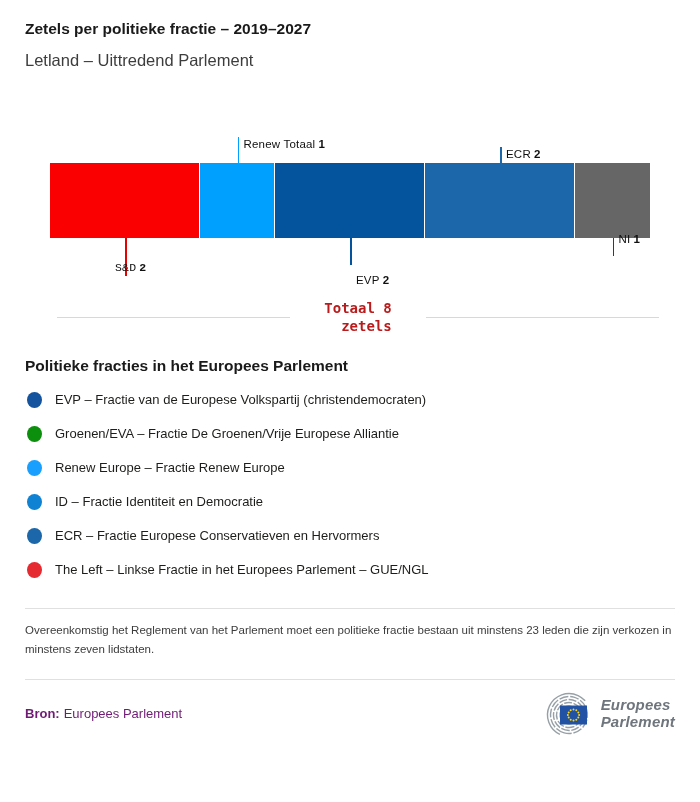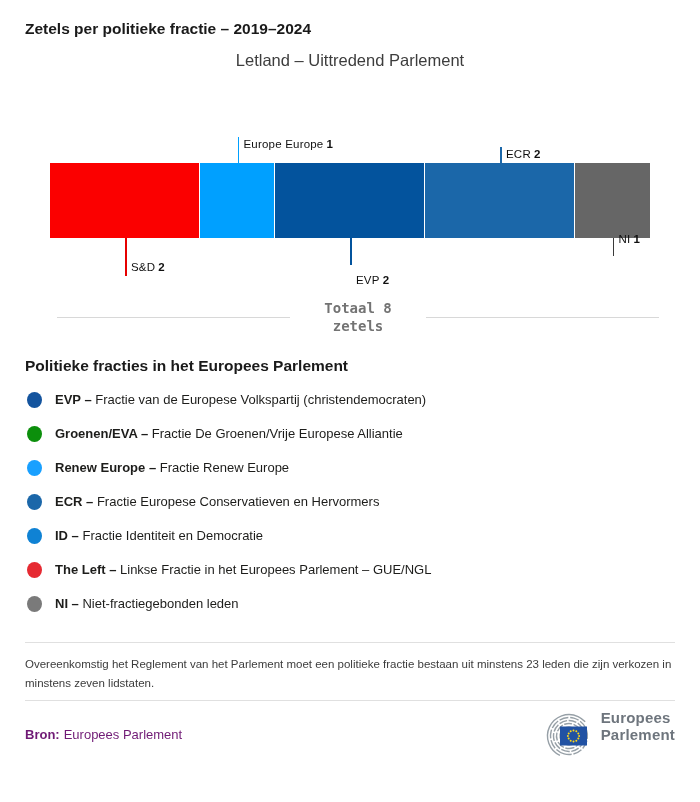--- a/index.html
+++ b/index.html
@@ -11,90 +11,90 @@
     font-family:"Liberation Sans", sans-serif;
     color:#1d1d1b;
     overflow:hidden;
   }
   h1.title{
     margin:6px 0 0 0;
     font-size:15.5px;font-weight:bold;color:#1a1a1a;
   }
   .subtitle{
     margin-top:13px;
-    font-size:16.5px;color:#3d3d3d;font-weight:400;text-align:center;
+    font-size:16.5px;color:#3d3d3d;font-weight:400;
   }
   
   .chart-area{position:relative;margin-top:59px;height:150px;width:650px;}
   .bar{position:absolute;left:25px;top:34px;width:600px;height:75px;display:flex;}
   .seg{height:100%;box-sizing:border-box;border-right:1.5px solid #ffffff;}
   .seg:last-child{border-right:none;}
   .callout-line{position:absolute;width:1.5px;}
   .bar-label{
     position:absolute;font-size:11.5px;color:#101010;white-space:nowrap;
     letter-spacing:.2px;
   }
   .bar-label strong{margin-left:3px;font-weight:bold;}
   
   .total-row{display:flex;align-items:center;margin-top:20px;width:650px;}
   .total-row .rule{flex:1;height:1px;background:#d8d8d8;}
   .total-row .rule.left{margin-left:32px;}
   .total-row .rule.right{margin-right:16px;}
   .total-text{
-    padding:0 34px;text-align:center;
+    padding:0 34px;text-align:right;
     font-family:"DejaVu Sans Mono", monospace;
-    font-weight:bold;font-size:14px;line-height:18px;color:#737373;
+    font-weight:bold;font-size:14px;line-height:18px;color:#b91c1c;
   }
   
   h2.legend-heading{margin:22px 0 0 0;font-size:15.5px;font-weight:bold;color:#1a1a1a;}
   ul.legend{list-style:none;margin:15px 0 0 0;padding:0;width:650px;}
   ul.legend li{display:flex;align-items:flex-start;margin-bottom:15px;}
   ul.legend li:last-child{margin-bottom:0;}
   .dot{width:15px;height:16px;border-radius:50%;flex:none;margin:2px 13px 0 2px;}
   .legend-text{font-size:13px;line-height:19px;color:#1d1d1b;}
-  .legend-text strong{font-weight:bold;text-align:center;}
+  .legend-text strong{font-weight:normal;text-align:center;}
   
   .footnote{
     margin-top:29px;width:650px;
     border-top:1px solid #e0e0e0;border-bottom:1px solid #e0e0e0;
-    padding:12px 0 7px 0;
+    padding:12px 0 20px 0;
     font-size:11.5px;line-height:19px;color:#3c3c3c;
   }
   
   .bottom-row{margin-top:8px;width:650px;display:flex;justify-content:space-between;align-items:center;}
   .source{font-size:13px;color:#701a75;text-align:center;}
   .source strong{font-weight:bold;margin-right:4px;}
-  .logo{display:flex;align-items:flex-start;}
+  .logo{display:flex;align-items:center;font-style:italic;}
   .logo svg{display:block;}
   .logo-text{
     margin-left:8px;font-size:15px;font-weight:bold;line-height:17px;color:#6e757d;
     letter-spacing:.2px;
   }
 </style>
 </head>
 <body>
 
 <div class="page">
 
-  <h1 class="title">Zetels per politieke fractie – 2019–2024</h1>
+  <h1 class="title">Zetels per politieke fractie – 2019–2027</h1>
   <div class="subtitle">Letland – Uittredend Parlement</div>
 
   <div class="chart-area">
     <div class="bar">
         <div class="seg" style="width: 150px; background: rgb(251, 0, 0);"></div>
         <div class="seg" style="width: 75px; background: rgb(0, 160, 255);"></div>
         <div class="seg" style="width: 150px; background: rgb(3, 83, 157);"></div>
         <div class="seg" style="width: 150px; background: rgb(27, 103, 169);"></div>
         <div class="seg" style="width: 75px; background: rgb(102, 102, 102);"></div>
       </div>
 
   <div class="callout-line" style="left: 100px; background: rgb(230, 0, 0); top: 109px; height: 38px;"></div>
-      <div class="bar-label" style="left: 106px; top: 132px;"><span>S&amp;D</span><strong>2</strong></div>
+      <div class="bar-label" style="left: 90px; top: 132px; font-family: Liberation Mono, monospace;"><span>S&amp;D</span><strong>2</strong></div>
       <div class="callout-line" style="left: 212.5px; background: rgb(0, 160, 255); top: 8px; height: 26px;"></div>
-      <div class="bar-label" style="left: 218.5px; top: 9px;"><span>Europe Europe</span><strong>1</strong></div>
+      <div class="bar-label" style="left: 218.5px; top: 9px;"><span>Renew Totaal</span><strong>1</strong></div>
       <div class="callout-line" style="left: 325px; background: rgb(3, 83, 157); top: 109px; height: 27px;"></div>
       <div class="bar-label" style="left: 331px; top: 121px; margin-top: 24px;"><span>EVP</span><strong>2</strong></div>
       <div class="callout-line" style="left: 475px; background: rgb(27, 103, 169); top: 18px; height: 16px;"></div>
       <div class="bar-label" style="left: 481px; top: 19px;"><span>ECR</span><strong>2</strong></div>
       <div class="callout-line" style="left: 587.5px; background: rgb(58, 58, 58); top: 109px; height: 18px;"></div>
       <div class="bar-label" style="left: 593.5px; top: 104px;"><span>NI</span><strong>1</strong></div>
     </div>
 
   <div class="total-row">
     <div class="rule left"></div>
@@ -114,34 +114,30 @@
       </li>
       <li>
         <span class="dot" style="background: rgb(12, 143, 12);"></span>
         <span class="legend-text"><strong>Groenen/EVA –</strong> Fractie De Groenen/Vrije Europese Alliantie</span>
       </li>
       <li>
         <span class="dot" style="background: rgb(25, 160, 255);"></span>
         <span class="legend-text"><strong>Renew Europe –</strong> Fractie Renew Europe</span>
       </li>
       <li>
+        <span class="dot" style="background: rgb(15, 130, 212);"></span>
+        <span class="legend-text"><strong>ID –</strong> Fractie Identiteit en Democratie</span>
+      </li>
+      <li>
         <span class="dot" style="background: rgb(27, 103, 169);"></span>
         <span class="legend-text"><strong>ECR –</strong> Fractie Europese Conservatieven en Hervormers</span>
       </li>
       <li>
-        <span class="dot" style="background: rgb(15, 130, 212);"></span>
-        <span class="legend-text"><strong>ID –</strong> Fractie Identiteit en Democratie</span>
-      </li>
-      <li>
         <span class="dot" style="background: rgb(230, 42, 50);"></span>
         <span class="legend-text"><strong>The Left –</strong> Linkse Fractie in het Europees Parlement – GUE/NGL</span>
-      </li>
-      <li>
-        <span class="dot" style="background: rgb(122, 122, 122);"></span>
-        <span class="legend-text"><strong>NI –</strong> Niet-fractiegebonden leden</span>
       </li>
     </ul>
 
   <div class="footnote">Overeenkomstig het Reglement van het Parlement moet een politieke fractie bestaan uit minstens 23 leden die zijn verkozen in minstens zeven lidstaten.</div>
 
   <div class="bottom-row">
     <div class="source">
       <strong>Bron:</strong><span>Europees Parlement</span>
     </div>
     <div class="logo">

